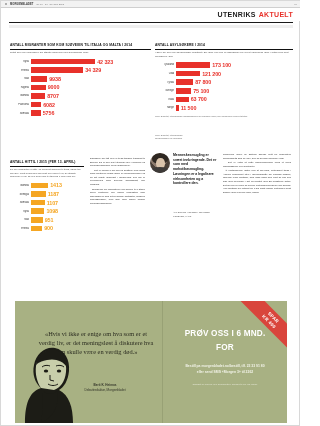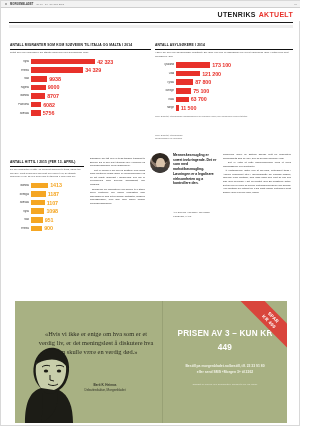--- a/index.html
+++ b/index.html
@@ -385,21 +385,21 @@
         <ellipse cx="27" cy="30" rx="2.2" ry="1.5" fill="#1c1c16"></ellipse>
         <ellipse cx="40" cy="30" rx="2.2" ry="1.5" fill="#1c1c16"></ellipse>
         <path d="M31 34 L31 39 L35 40" stroke="#1c1c16" stroke-width="1" fill="none"></path>
         <path d="M29 43 C32 45 36 45 39 43" stroke="#1c1c16" stroke-width="1" fill="none"></path>
         <path d="M23 26 C25 24 29 24 31 25" stroke="#1c1c16" stroke-width="1" fill="none"></path>
         <path d="M37 25 C39 24 43 24 45 26" stroke="#1c1c16" stroke-width="1" fill="none"></path>
       </svg>
     </div>
 
     <div class="ad-right">
-      <div class="ad-h">PRISEN AV 3 – KUN KR 449</div>
+      <div class="ad-h">PRØV OSS I 6 MND. FOR</div>
       <div class="ad-sub">Bestill på morgenbladet.no/bestill, tlf. 23 33 91 80</div>
       <div class="ad-sub" style="margin-top:0;">eller send SMS «Morgen 3» til 2262</div>
       <div class="ad-fine">Tilbudet er kun for nye abonnenter. Gjelder til 31. 12. 2015.</div>
 
       <div class="corner">
         <span>SPAR</span>
         <span>KR 400</span>
       </div>
     </div>
   </div>

